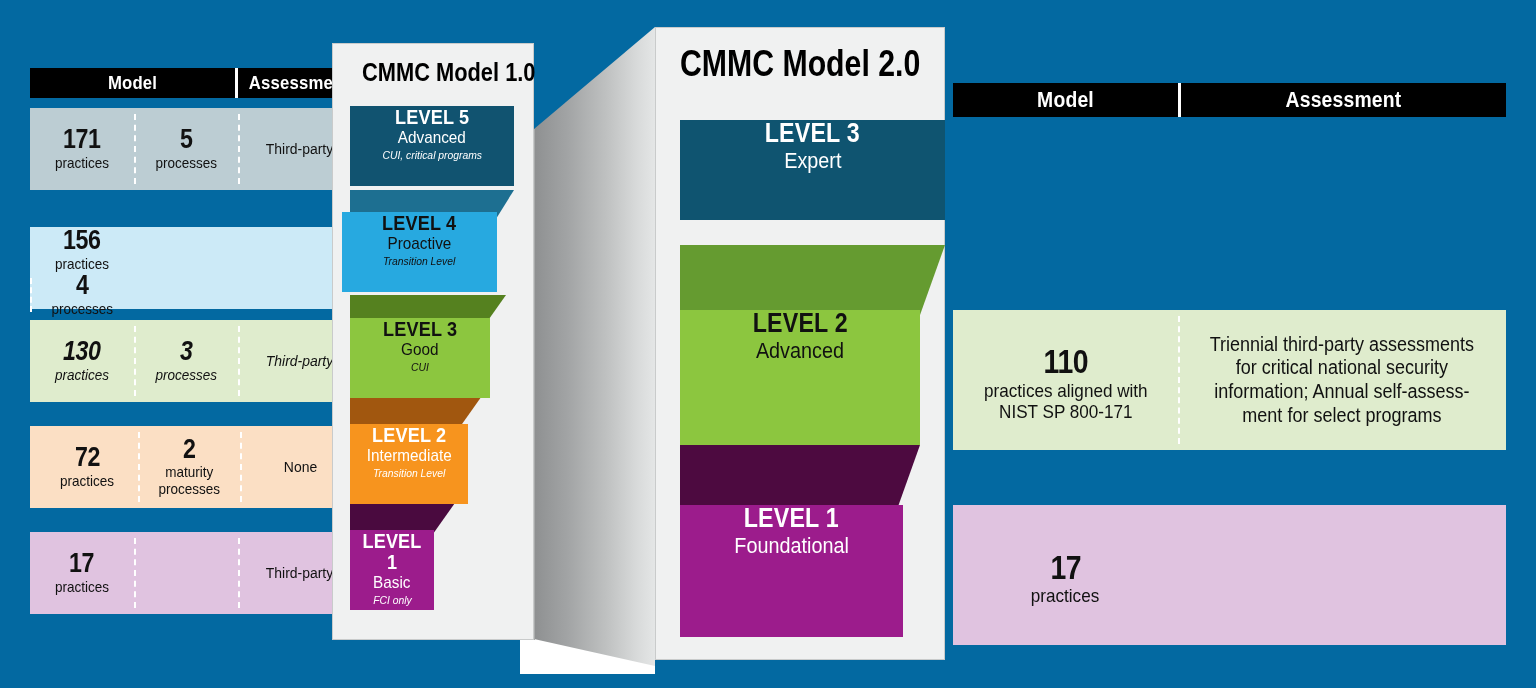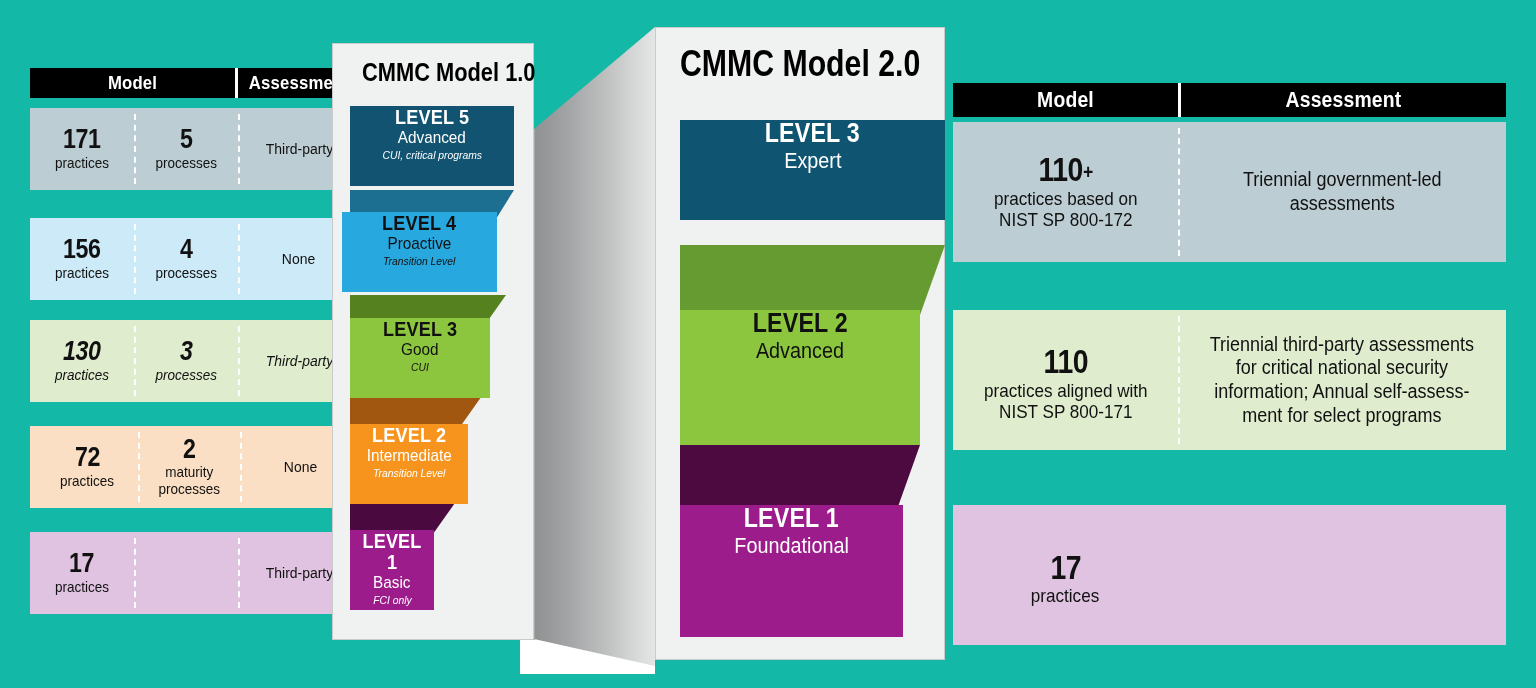--- a/index.html
+++ b/index.html
@@ -10,21 +10,21 @@
   body {
     width: 1536px;
     height: 688px;
     font-family: "Liberation Sans", sans-serif;
     overflow: hidden;
   }
   #stage {
     position: relative;
     width: 1536px;
     height: 688px;
-    background: #14b8a6;
+    background: #0369a1;
   }
 
   
   .abs { position: absolute; box-sizing: border-box; }
 
   
   .hdr-bar {
     background: #000000;
     color: #ffffff;
     display: flex;
@@ -166,21 +166,21 @@
     </div>
     <div class="cell" style="width:104px;">
       <div class="big-num">5</div>
       <div class="sub-txt ml">processes</div>
     </div>
     <div class="cell" style="width:122px;">
       <div class="mid-txt">Third-party</div>
     </div>
   </div>
 
-  <div class="abs row" id="lrow1" style="left:30px; top:218px; width:330px; height:82px; background:#cceaf7;">
+  <div class="abs row" id="lrow1" style="left:30px; top:227px; width:330px; height:82px; background:#cceaf7;flex-direction:column;">
     <div class="cell" style="width:104px;">
       <div class="big-num">156</div>
       <div class="sub-txt">practices</div>
     </div>
     <div class="cell" style="width:104px;">
       <div class="big-num">4</div>
       <div class="sub-txt ml">processes</div>
     </div>
     <div class="cell" style="width:122px;">
       <div class="mid-txt">None</div>
@@ -328,31 +328,20 @@
     <div class="t1">LEVEL 1</div>
     <div class="t2">Foundational</div>
   </div>
 
   <div class="abs hdr-bar" id="right-hdr" style="left:953px; top:83px; width:553px; height:34px;">
     <div class="hdr-cell" style="width:225px; font-size:22px;">Model</div>
     <div class="hdr-sep"></div>
     <div class="hdr-cell" style="width:325px; font-size:22px;">Assessment</div>
   </div>
 
-  <div class="abs row" id="rrow0" style="left:953px; top:122px; width:553px; height:140px; background:#bccdd3;">
-    <div class="cell" style="width:225px;">
-      <div class="big-num r-big plus">
-        <span>110</span><sup>+</sup>
-      </div>
-      <div class="sub-txt r-sub">practices based on<br>NIST SP 800-172</div>
-    </div>
-    <div class="cell" style="width:328px;">
-      <div class="mid-txt r-mid">Triennial government-led<br>assessments</div>
-    </div>
-  </div>
 
   <div class="abs row" id="rrow1" style="left:953px; top:310px; width:553px; height:140px; background:#dfeccd;">
     <div class="cell" style="width:225px;">
       <div class="big-num r-big">
         <span>110</span><sup></sup>
       </div>
       <div class="sub-txt r-sub">practices aligned with<br>NIST SP 800-171</div>
     </div>
     <div class="cell" style="width:328px;align-items:center;">
       <div class="mid-txt r-mid">Triennial third-party assessments<br>for critical national security<br>information; Annual self-assess-<br>ment for select programs</div>

